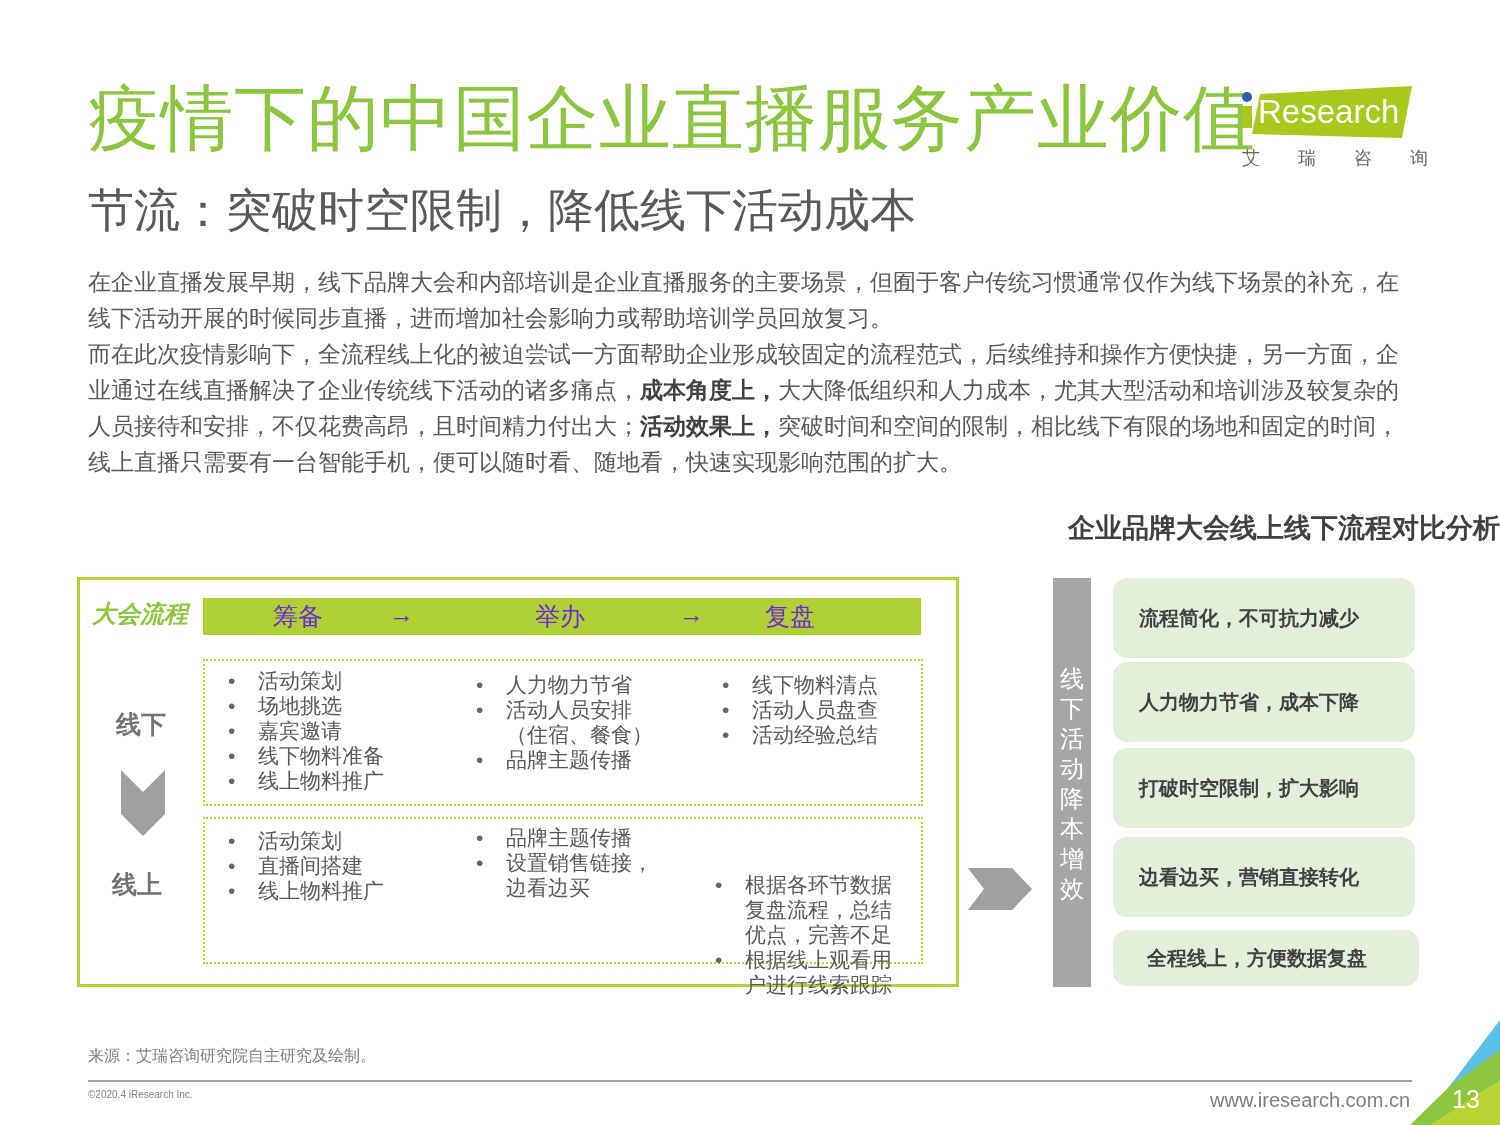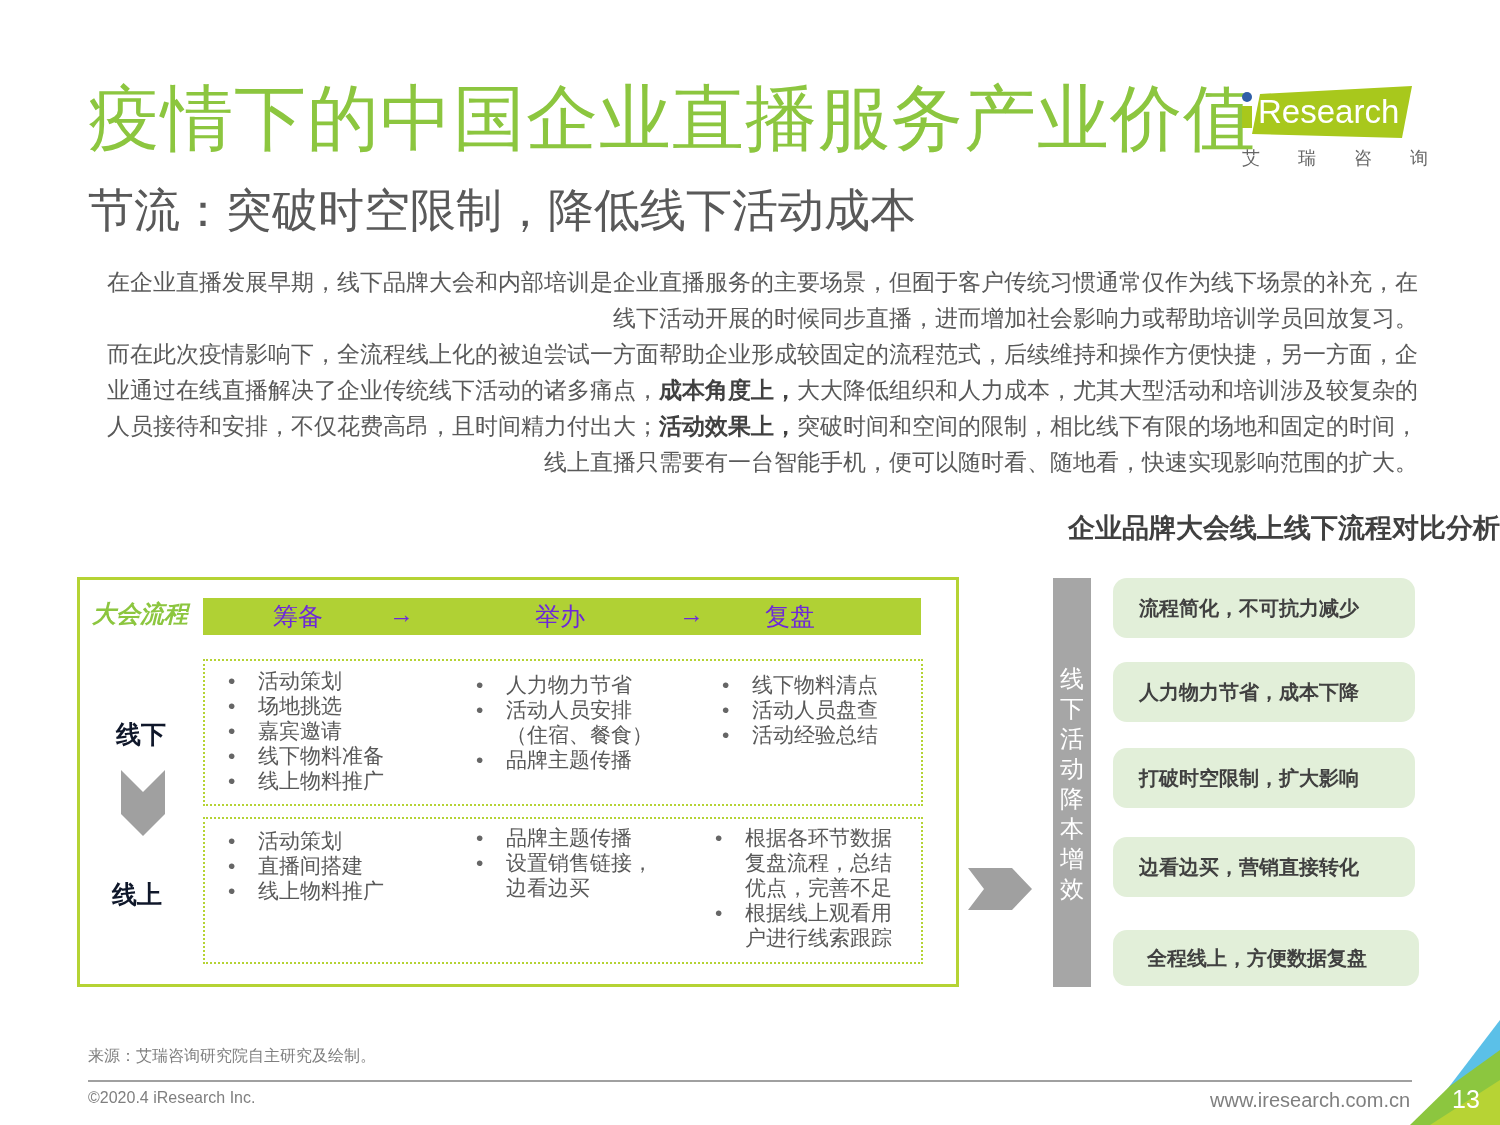--- a/index.html
+++ b/index.html
@@ -7,42 +7,42 @@
          font-family:"Liberation Sans","DejaVu Sans",sans-serif; color:#595959; }
   .abs { position:absolute; }
   #title { left:88px; top:76px; font-size:72px; color:#8cc63f; letter-spacing:1px; line-height:84px; white-space:nowrap; }
   #subtitle { left:88px; top:180px; font-size:46px; color:#595959; line-height:60px; white-space:nowrap; }
   #logo { left:1238px; top:80px; width:190px; height:100px; }
   #logo .banner { position:absolute; left:14px; top:6px; width:160px; height:52px; }
   #logo .brand { position:absolute; left:20px; top:10px; font-size:33px; color:#fff; line-height:44px; letter-spacing:0px; }
   #logo .dot { position:absolute; left:4px; top:12px; width:10px; height:10px; border-radius:50%; background:#2f5ea8; }
   #logo .istem { position:absolute; left:4px; top:26px; width:10px; height:22px; background:#a8c81c; }
   #logo .cn { position:absolute; left:4px; top:66px; width:186px; display:flex; justify-content:space-between; font-size:18px; color:#666; }
-  #body-text { left:88px; top:264px; width:1330px; font-size:23px; line-height:36px; color:#595959;text-align:right; }
+  #body-text { left:88px; top:264px; width:1330px; font-size:23px; line-height:36px; color:#595959; }
   #body-text p { margin:0; }
   #body-text b { color:#404040; }
   #diagram-title { left:0; width:1500px; top:510px; text-align:right; font-size:27px; font-weight:bold; color:#404040; }
   #flow-box { left:77px; top:577px; width:876px; height:404px; border:3px solid #b5d334; }
   #flow-label { left:92px; top:598px; font-size:24px; font-weight:bold; color:#8cc63f;font-style:italic; }
   #stage-bar { left:203px; top:598px; width:718px; height:37px; background:#b0d134; color:#6d28d9; font-size:25px; }
   #stage-bar span { position:absolute; top:2px; }
-  .row-label { font-size:25px; font-weight:bold; color:#0f172a;margin-top:10px; }
+  .row-label { font-size:25px; font-weight:bold; color:#737373; }
   .dotbox { border:2px dotted #b5d334; }
   .list { list-style:none; margin:0; padding:0; font-size:21px; line-height:25px; color:#595959; }
   .list li { position:relative; padding-left:30px; }
   .list li.b::before { content:"•"; position:absolute; left:0; top:0; color:#666; }
   #down-chevron { left:121px; top:770px; width:44px; height:66px; }
   #right-chevron { left:968px; top:868px; width:64px; height:42px; }
   #vbar { left:1053px; top:578px; width:38px; height:409px; background:#a6a6a6; }
   #vbar-text { left:1053px; top:664px; width:38px; font-size:24px; color:#fff; text-align:center; line-height:30px; }
-  .benefit { position:absolute; left:1113px; width:302px; height:60px; background:#e2efd9; border-radius:14px;
+  .benefit { position:absolute; left:1113px; width:302px; height:80px; background:#e2efd9; border-radius:14px;
              font-size:20px; font-weight:bold; color:#404040; display:flex; align-items:center; padding-left:26px; box-sizing:border-box; }
   #source { left:88px; top:1046px; font-size:16px; color:#7f7f7f; }
   #footer-line { left:88px; top:1080px; width:1324px; height:2px; background:#a0a0a0; }
-  #copyright { left:88px; top:1089px; font-size:16px; color:#7f7f7f; }
+  #copyright { left:88px; top:1089px; font-size:10px; color:#7f7f7f; }
   #website { left:1210px; top:1089px; font-size:20px; color:#7f7f7f; }
   #corner { left:1400px; top:1020px; width:100px; height:105px; }
   #page-num { left:1452px; top:1085px; font-size:25px; color:#fff; }
 </style>
 </head>
 <body>
 
 <div id="title" class="abs">疫情下的中国企业直播服务产业价值</div>
 <div id="subtitle" class="abs">节流：突破时空限制，降低线下活动成本</div>
 
@@ -109,21 +109,21 @@
 <ul class="abs list" style="left:228px;top:828px">
   <li class="b">活动策划</li>
   <li class="b">直播间搭建</li>
   <li class="b">线上物料推广</li>
 </ul>
 <ul class="abs list" style="left:476px;top:825px">
   <li class="b">品牌主题传播</li>
   <li class="b">设置销售链接，</li>
   <li>边看边买</li>
 </ul>
-<ul class="abs list" style="left:715px;top:825px">
+<ul class="abs list" style="left:715px;top:872px">
   <li class="b">根据各环节数据</li>
   <li>复盘流程，总结</li>
   <li>优点，完善不足</li>
   <li class="b">根据线上观看用</li>
   <li>户进行线索跟踪</li>
 </ul>
 
 <svg id="right-chevron" class="abs" viewBox="0 0 64 42">
   <polygon points="0,0 44,0 64,21 44,42 0,42 16,21" fill="#a0a0a0"></polygon>
 </svg>

